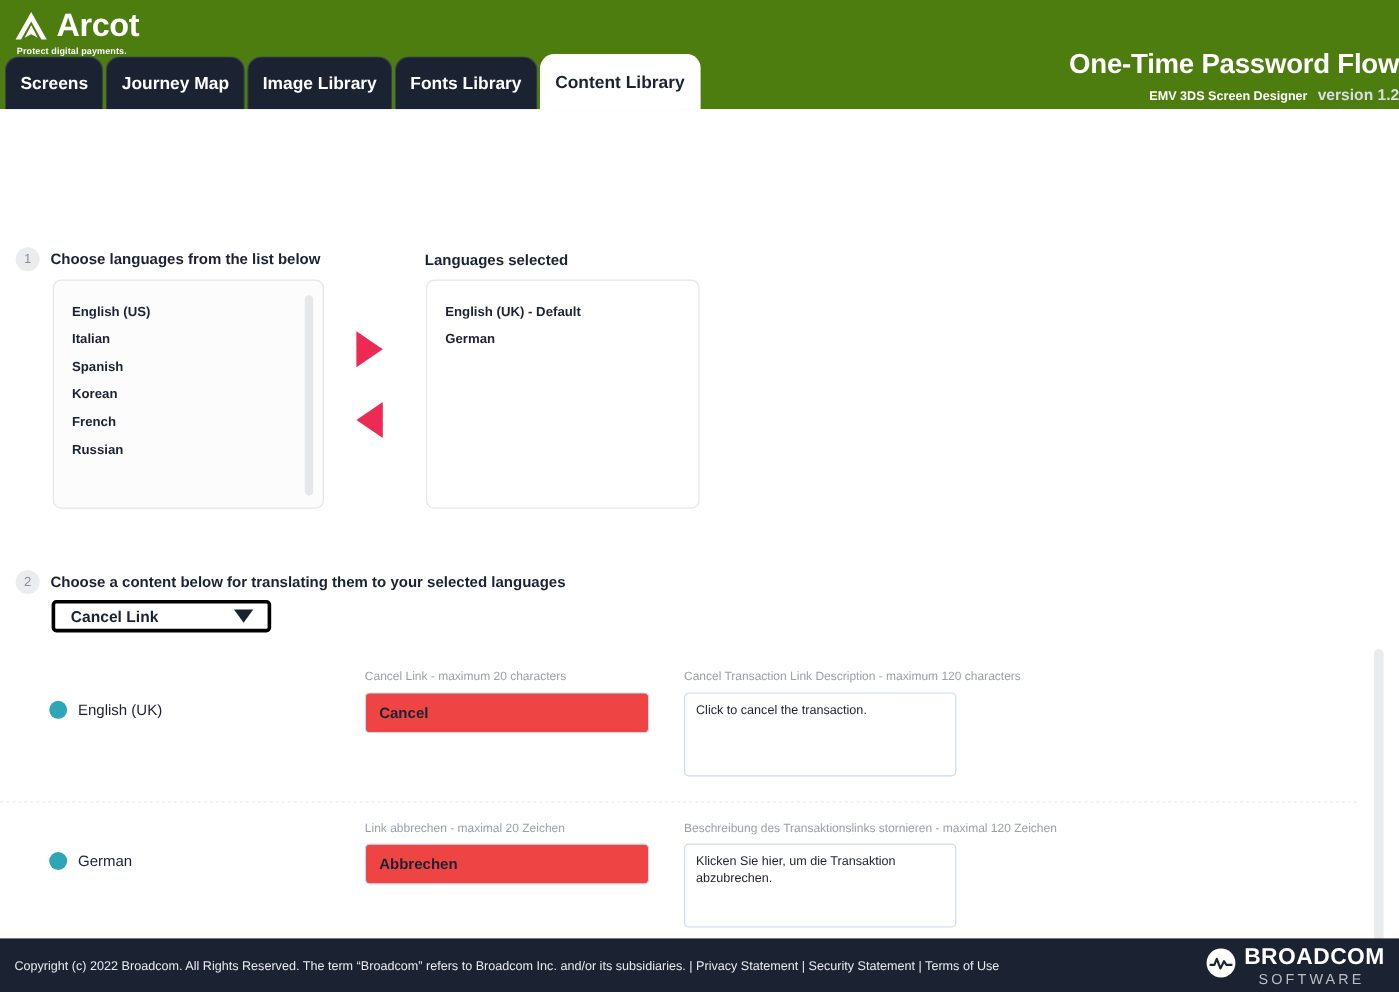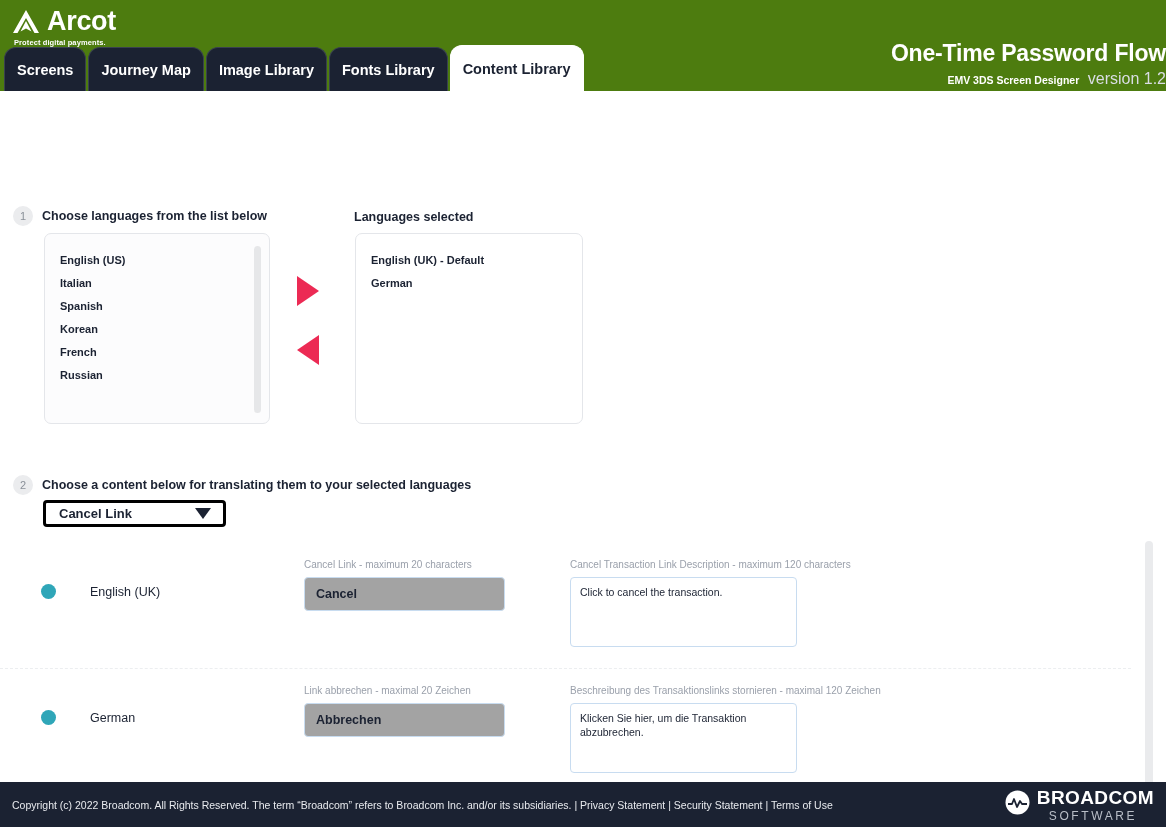--- a/index.html
+++ b/index.html
@@ -73,22 +73,22 @@
     margin-top: 4px;
     white-space: nowrap;
   }
   .app-sub {
     color: #ffffff;
     font-size: 10.5px;
     font-weight: bold;
   }
   .app-ver {
     color: #d9dde4;
-    font-size: 16px;
-    font-weight: normal;
+    font-size: 13px;
+    font-weight: bold;
     margin-left: 4px;
   }
 
   
   .tabs {
     position: absolute;
     left: 4px;
     bottom: 0px;
     display: flex;
     align-items: flex-end;
@@ -262,21 +262,21 @@
   }
   .trow + .trow {
     border-top: 1px dashed #eceef0;
   }
   .lang-cell {
     position: absolute;
     left: 41px;
     top: 41px;
     display: flex;
     align-items: center;
-    gap: 34px;
+    gap: 9px;
   }
   .dot {
     width: 15px;
     height: 15px;
     border-radius: 50%;
     background: #2fa6b8;
     flex: 0 0 auto;
   }
   .lang-name {
     font-size: 12.5px;
@@ -285,25 +285,25 @@
   .field-label {
     position: absolute;
     font-size: 10px;
     color: #9aa0ab;
     white-space: nowrap;
   }
   .text-input {
     position: absolute;
     left: 304px;
     top: 34px;
-    width: 201px;
+    width: 237px;
     height: 29px;
     border: 1px solid #c8dcf0;
     border-radius: 4px;
-    background: #a3a3a3;
+    background: #ef4444;
     box-sizing: border-box;
     padding: 16px 11px;
     font-family: "Liberation Sans", sans-serif;
     font-size: 12.5px;
     font-weight: bold;
     color: #1b2232;
   }
   .text-area {
     position: absolute;
     left: 570px;

